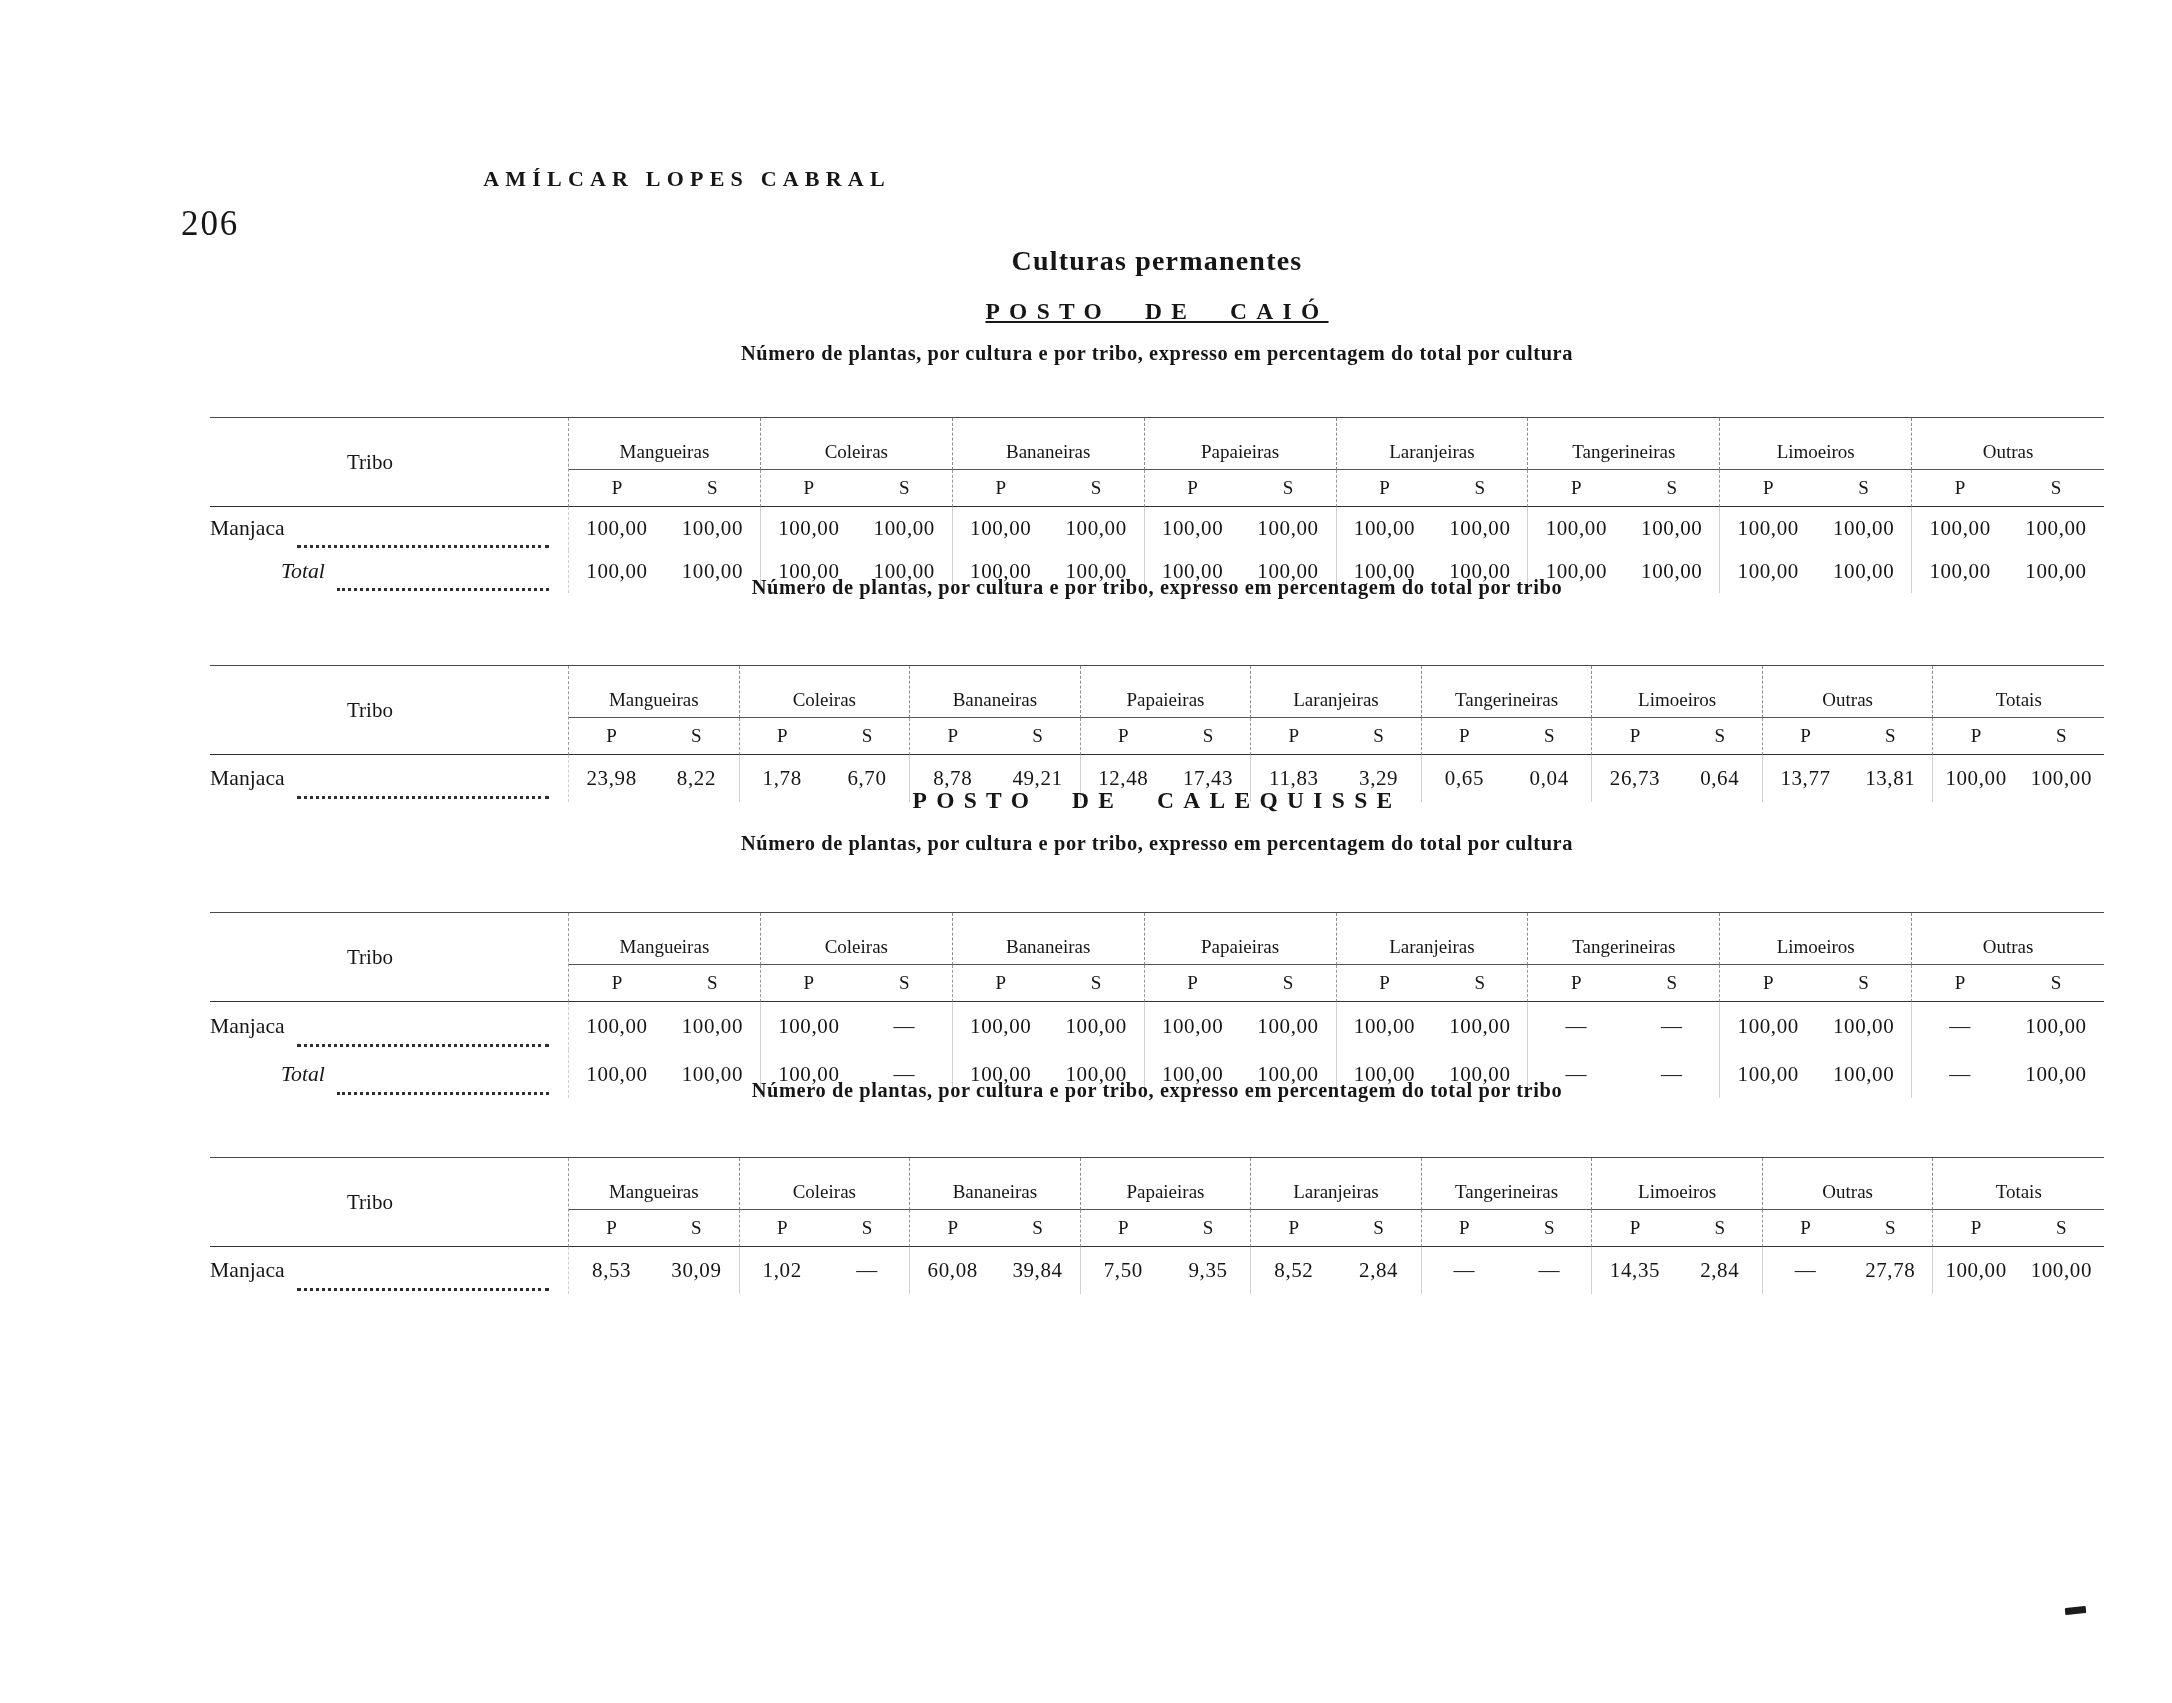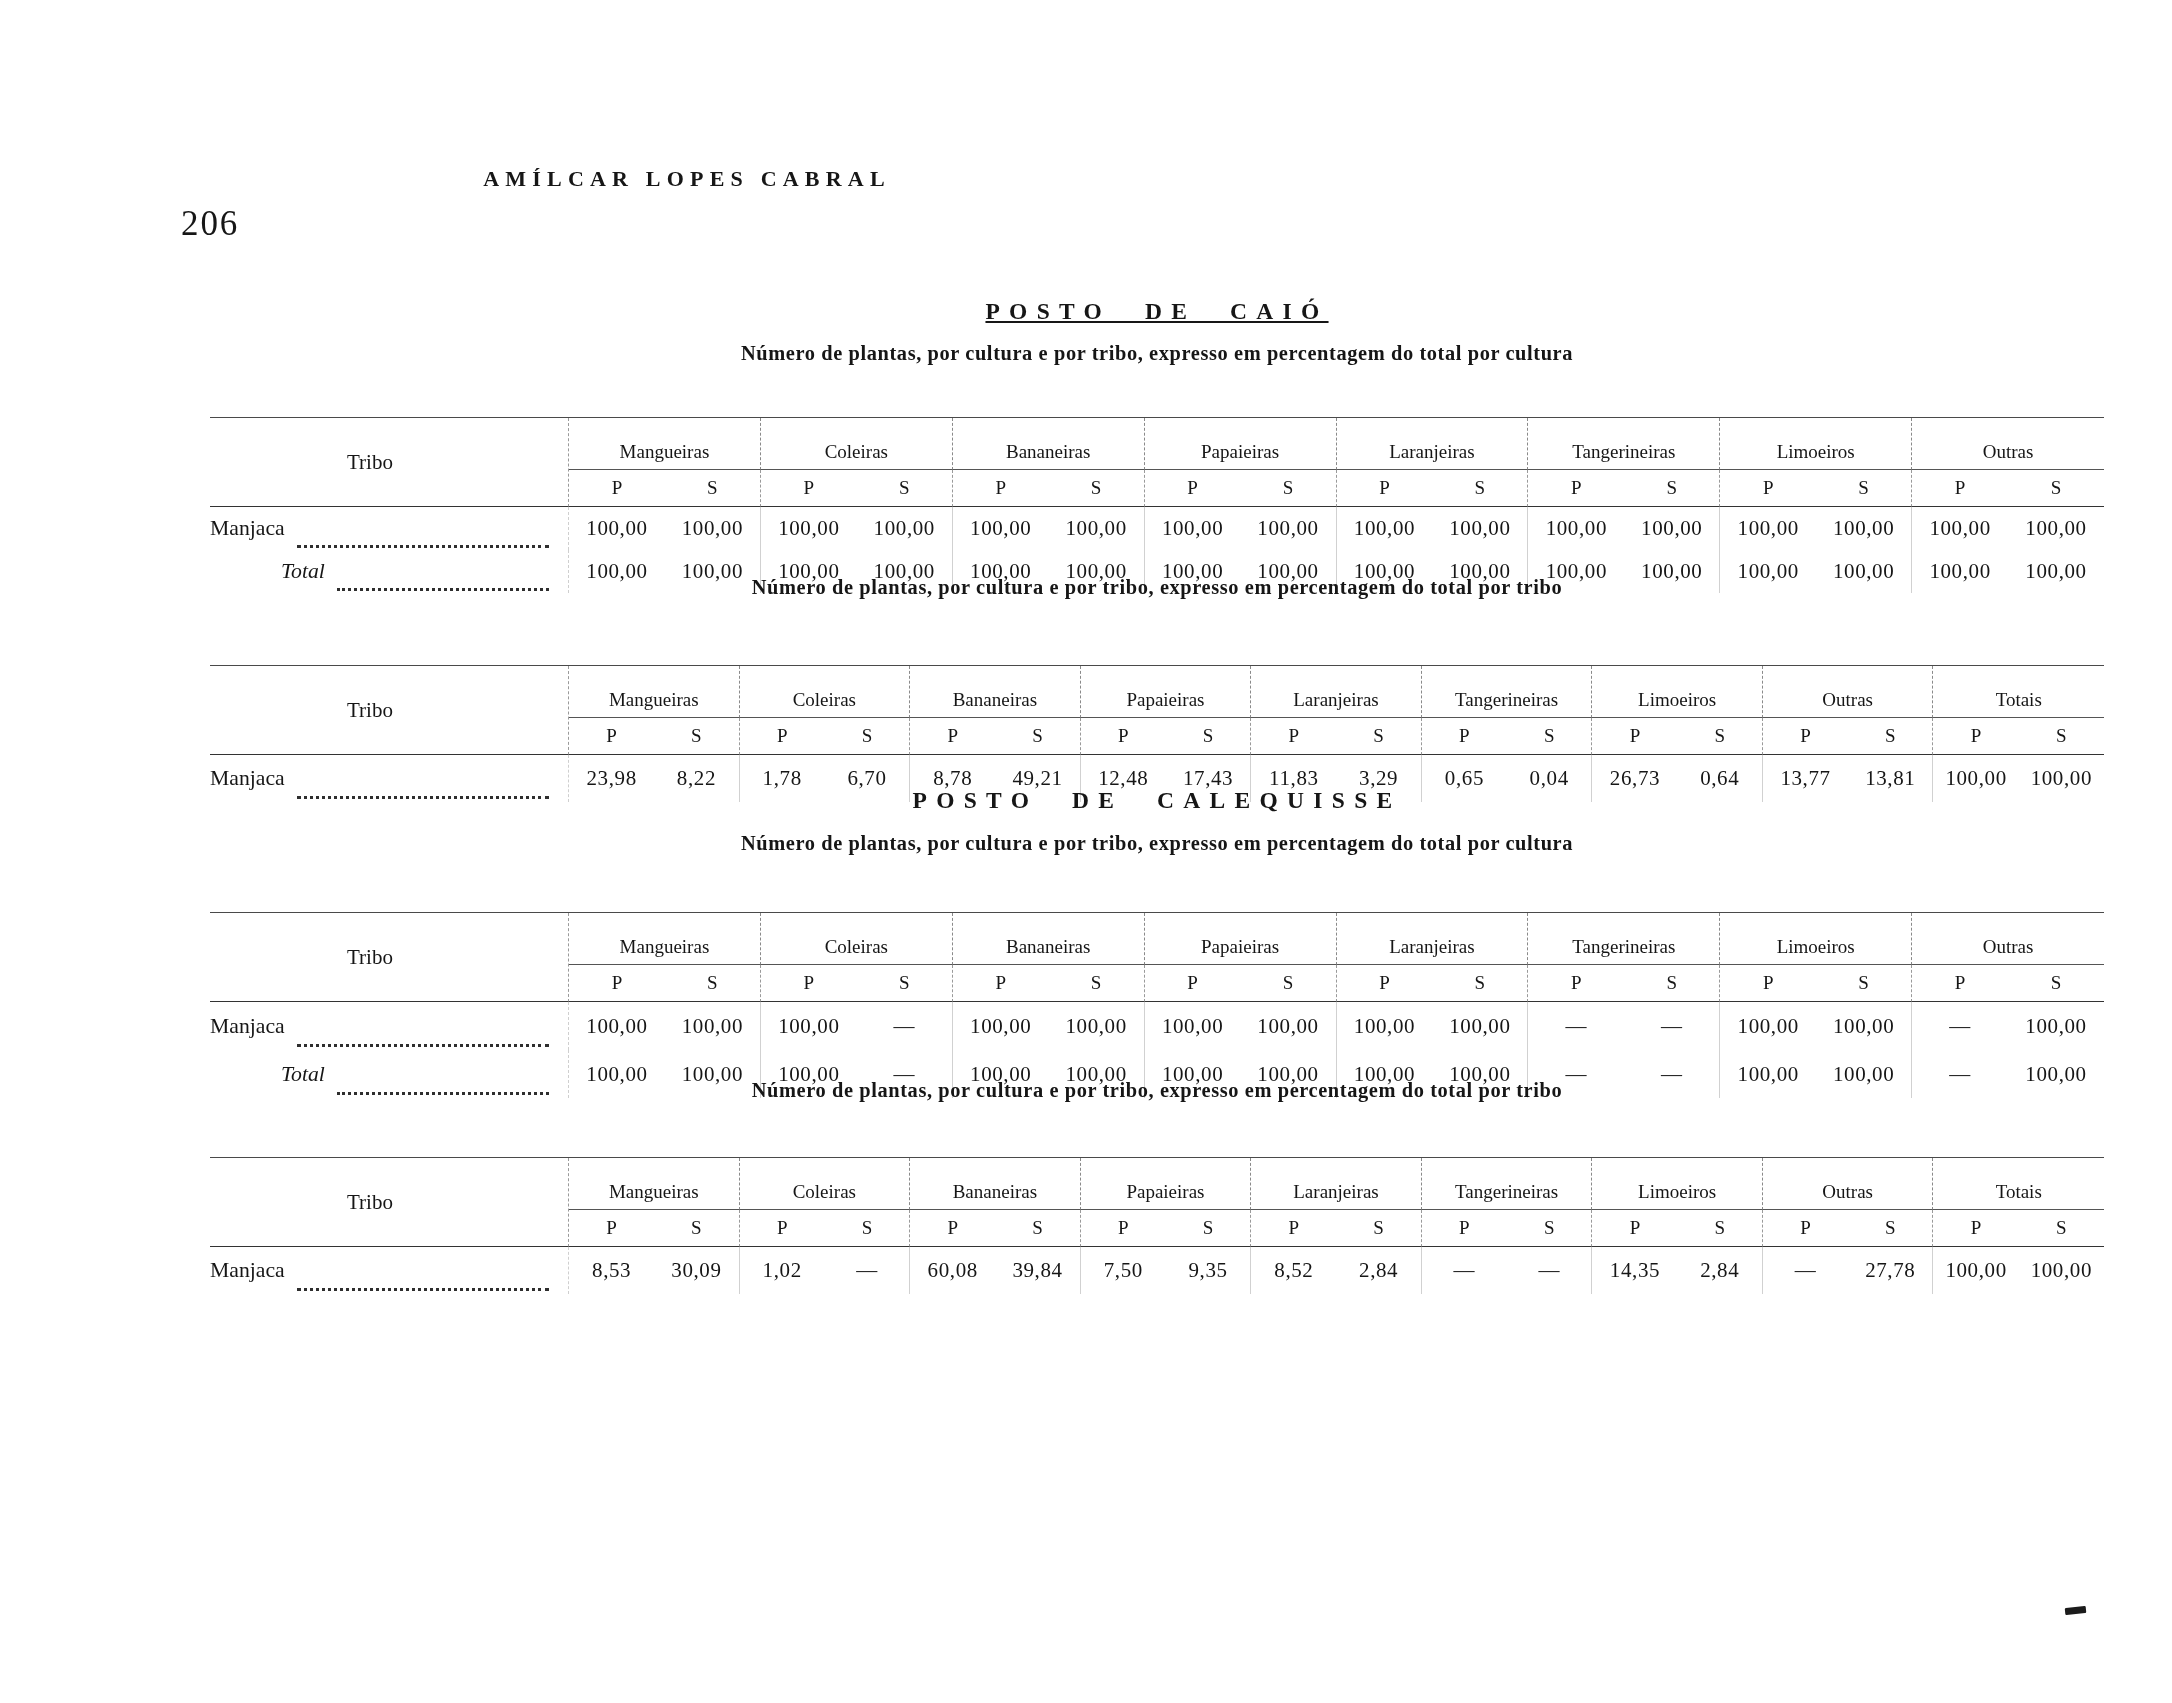--- a/index.html
+++ b/index.html
@@ -54,20 +54,21 @@
        background:#1b1b1b;border-radius:1.2px;transform:rotate(-6deg);}
 </style>
 </head>
 <body>
 
 <div class="page">
 
   <div class="page-number">206</div>
   <div class="running-header">AMÍLCAR LOPES CABRAL</div>
 
+  <div class="main-title">Culturas permanentes</div>
 
   <div class="section-heading h1">POSTO DE CAIÓ</div>
   <div class="caption c1">Número de plantas, por cultura e por tribo, expresso em percentagem do total por cultura</div>
   <div class="tbl t1" style="grid-template-columns: 359px repeat(16, 1fr);">
       <div class="tribo-cell">Tribo</div>
       <div class="group-cell gb" style="grid-area: 1 / 2 / auto / span 2;">Mangueiras</div>
       <div class="group-cell gb" style="grid-area: 1 / 4 / auto / span 2;">Coleiras</div>
       <div class="group-cell gb" style="grid-area: 1 / 6 / auto / span 2;">Bananeiras</div>
       <div class="group-cell gb" style="grid-area: 1 / 8 / auto / span 2;">Papaieiras</div>
       <div class="group-cell gb" style="grid-area: 1 / 10 / auto / span 2;">Laranjeiras</div>

